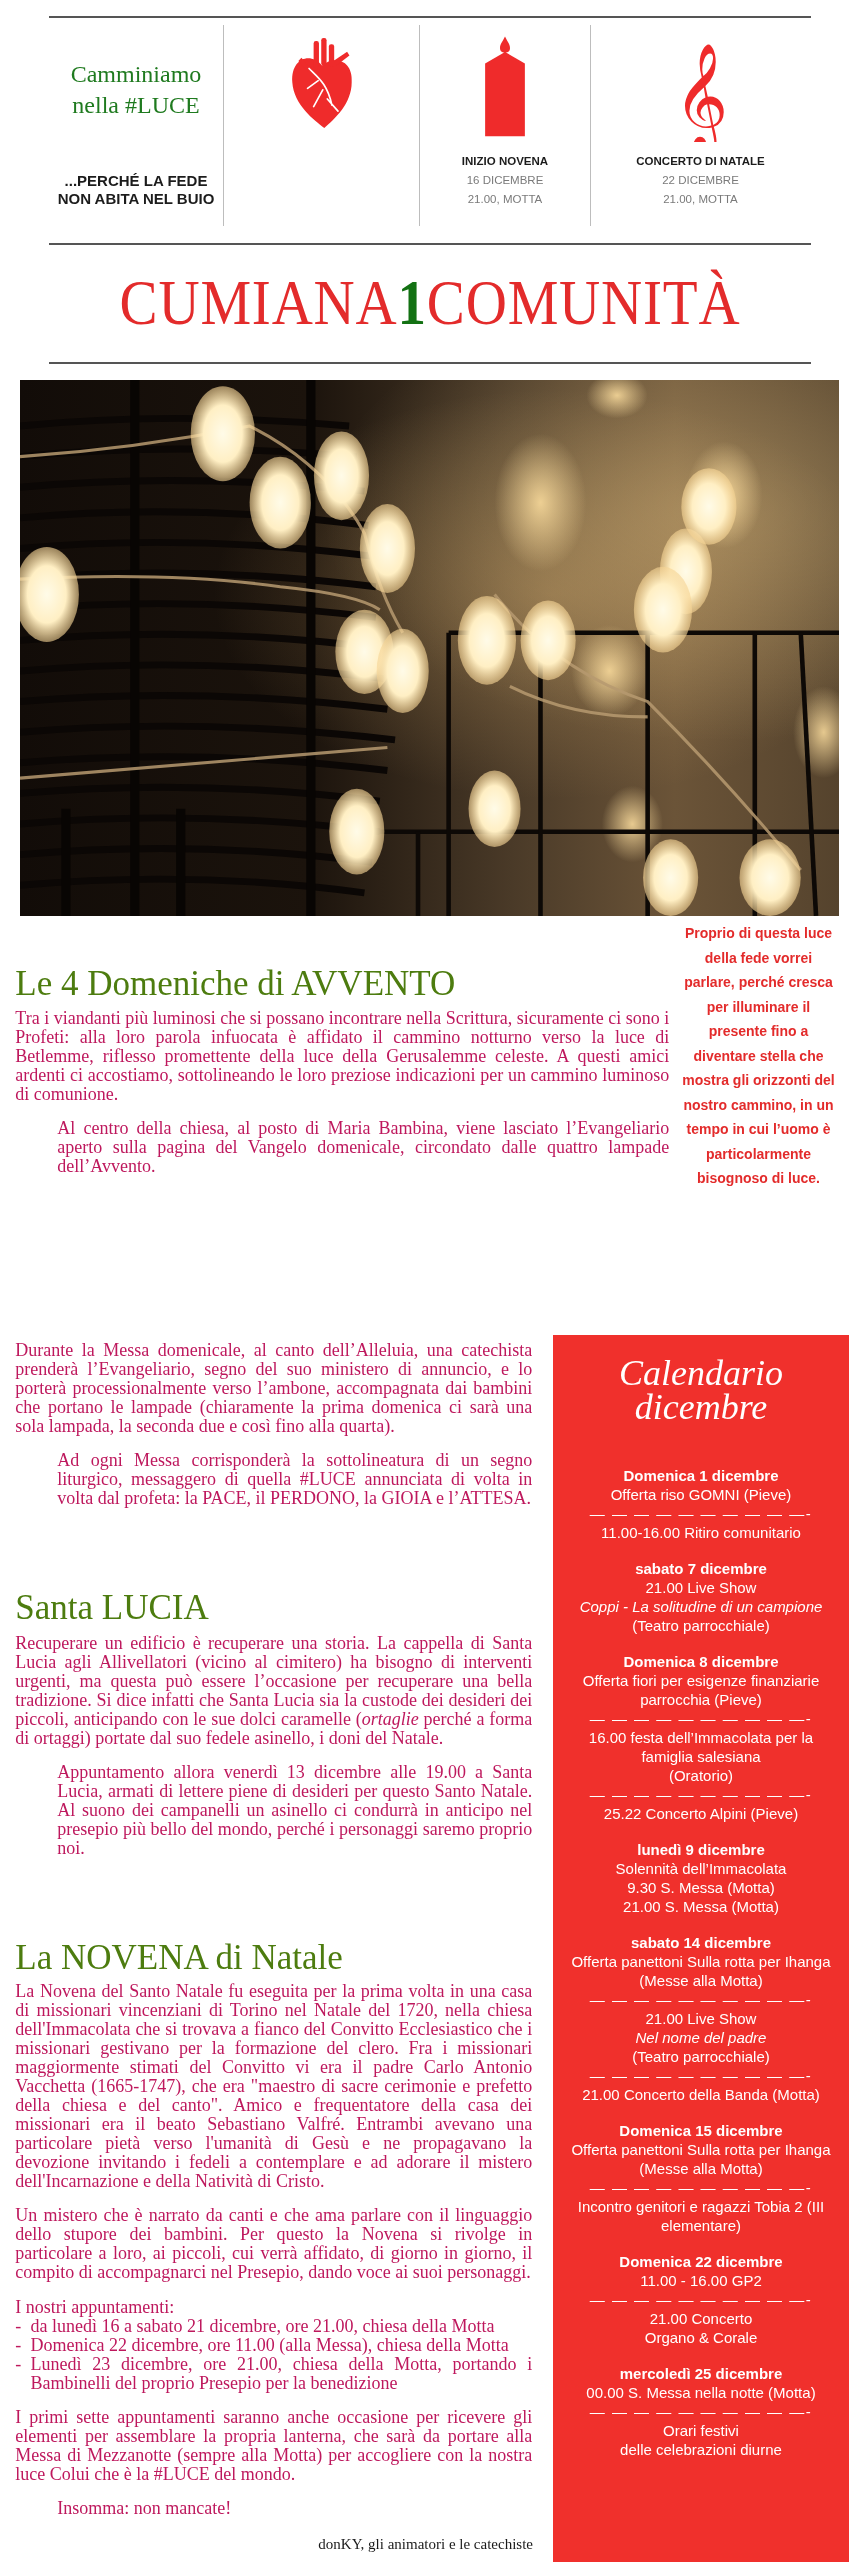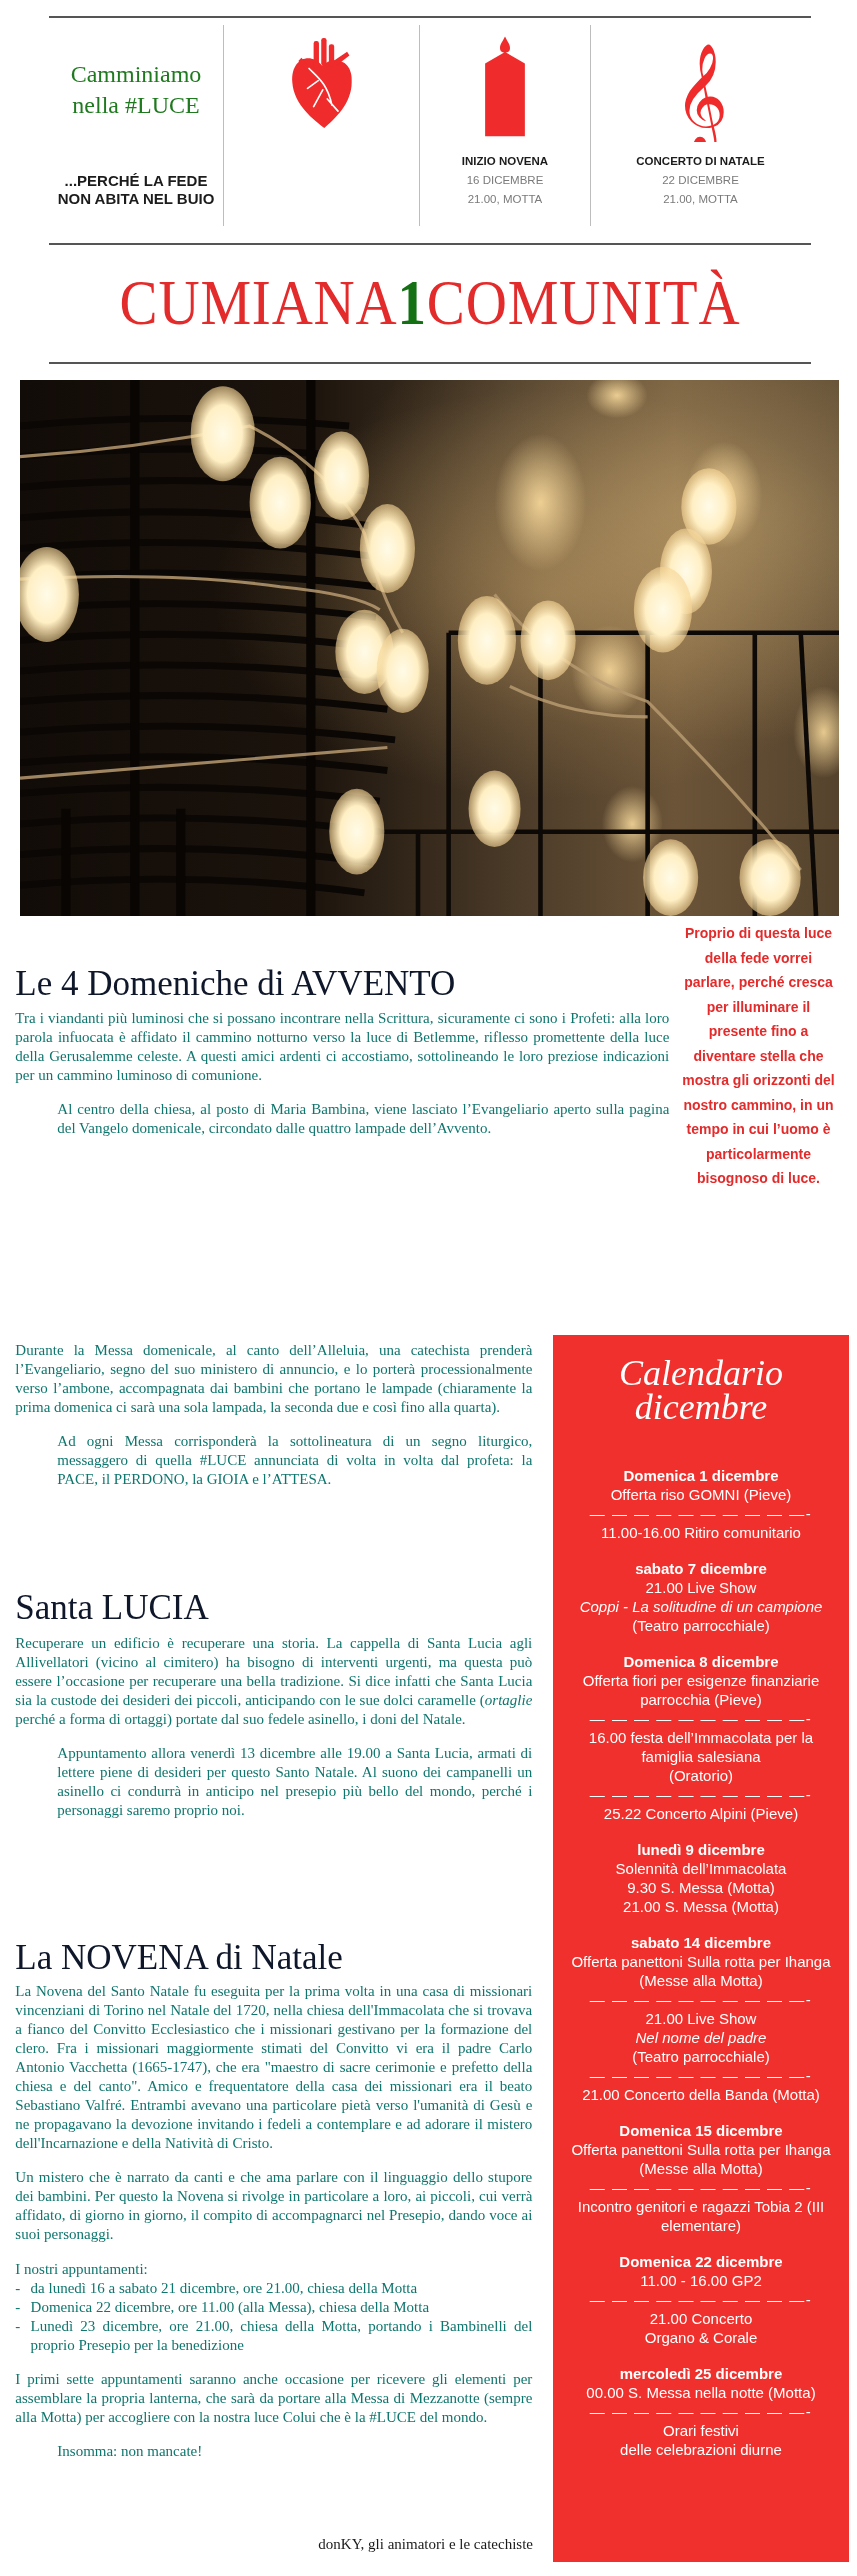--- a/index.html
+++ b/index.html
@@ -27,22 +27,22 @@
 
   
   .photo { position: absolute; top: 380px; left: 20px; width: 819px; height: 536px; overflow: hidden;
     background:
       radial-gradient(ellipse at 85% 25%, rgba(255,220,150,0.35), rgba(0,0,0,0) 40%),
       radial-gradient(ellipse at 65% 40%, rgba(200,160,100,0.45), rgba(0,0,0,0) 45%),
       linear-gradient(90deg, #120c08 0%, #1b130c 35%, #4a3a28 60%, #6b5438 80%, #55432d 100%); }
   .photo svg { position: absolute; inset: 0; }
 
   
-  .h-green { position: absolute; color: #0f172a; font-family: "Liberation Serif", serif; font-size: 35px; line-height: 43px; }
-  .body-text { position: absolute; font-family: "Liberation Serif", serif; font-size: 15px; line-height: 19px; text-align: justify; color: #0f766e; }
+  .h-green { position: absolute; color: #4d7c0f; font-family: "Liberation Serif", serif; font-size: 35px; line-height: 43px; }
+  .body-text { position: absolute; font-family: "Liberation Serif", serif; font-size: 18px; line-height: 19px; text-align: justify; color: #be185d; }
   .body-text p { margin-bottom: 15.3px; }
   .body-text p:last-child { margin-bottom: 0; margin-left: 42px; }
   .quote { position: absolute; top: 921px; left: 678px; width: 161px; text-align: center; font-family: "Liberation Sans", sans-serif; font-weight: bold; font-size: 14px; line-height: 24.5px; color: #e32b2b; }
 
   
   .cal { position: absolute; top: 1335px; left: 553px; width: 296px; height: 1227px; background: #f0302c; color: #fff; text-align: center; font-family: "Liberation Sans", sans-serif; font-size: 15px; line-height: 19px; }
   .cal-title { font-family: "Liberation Serif", serif; font-style: italic; font-size: 36px; line-height: 34px; margin-top: 21.4px; margin-bottom: 42px; }
   .cal-day { margin-bottom: 17px; }
   .cal-day .d { font-weight: bold; }
   .cal-day .it { font-style: italic; }

